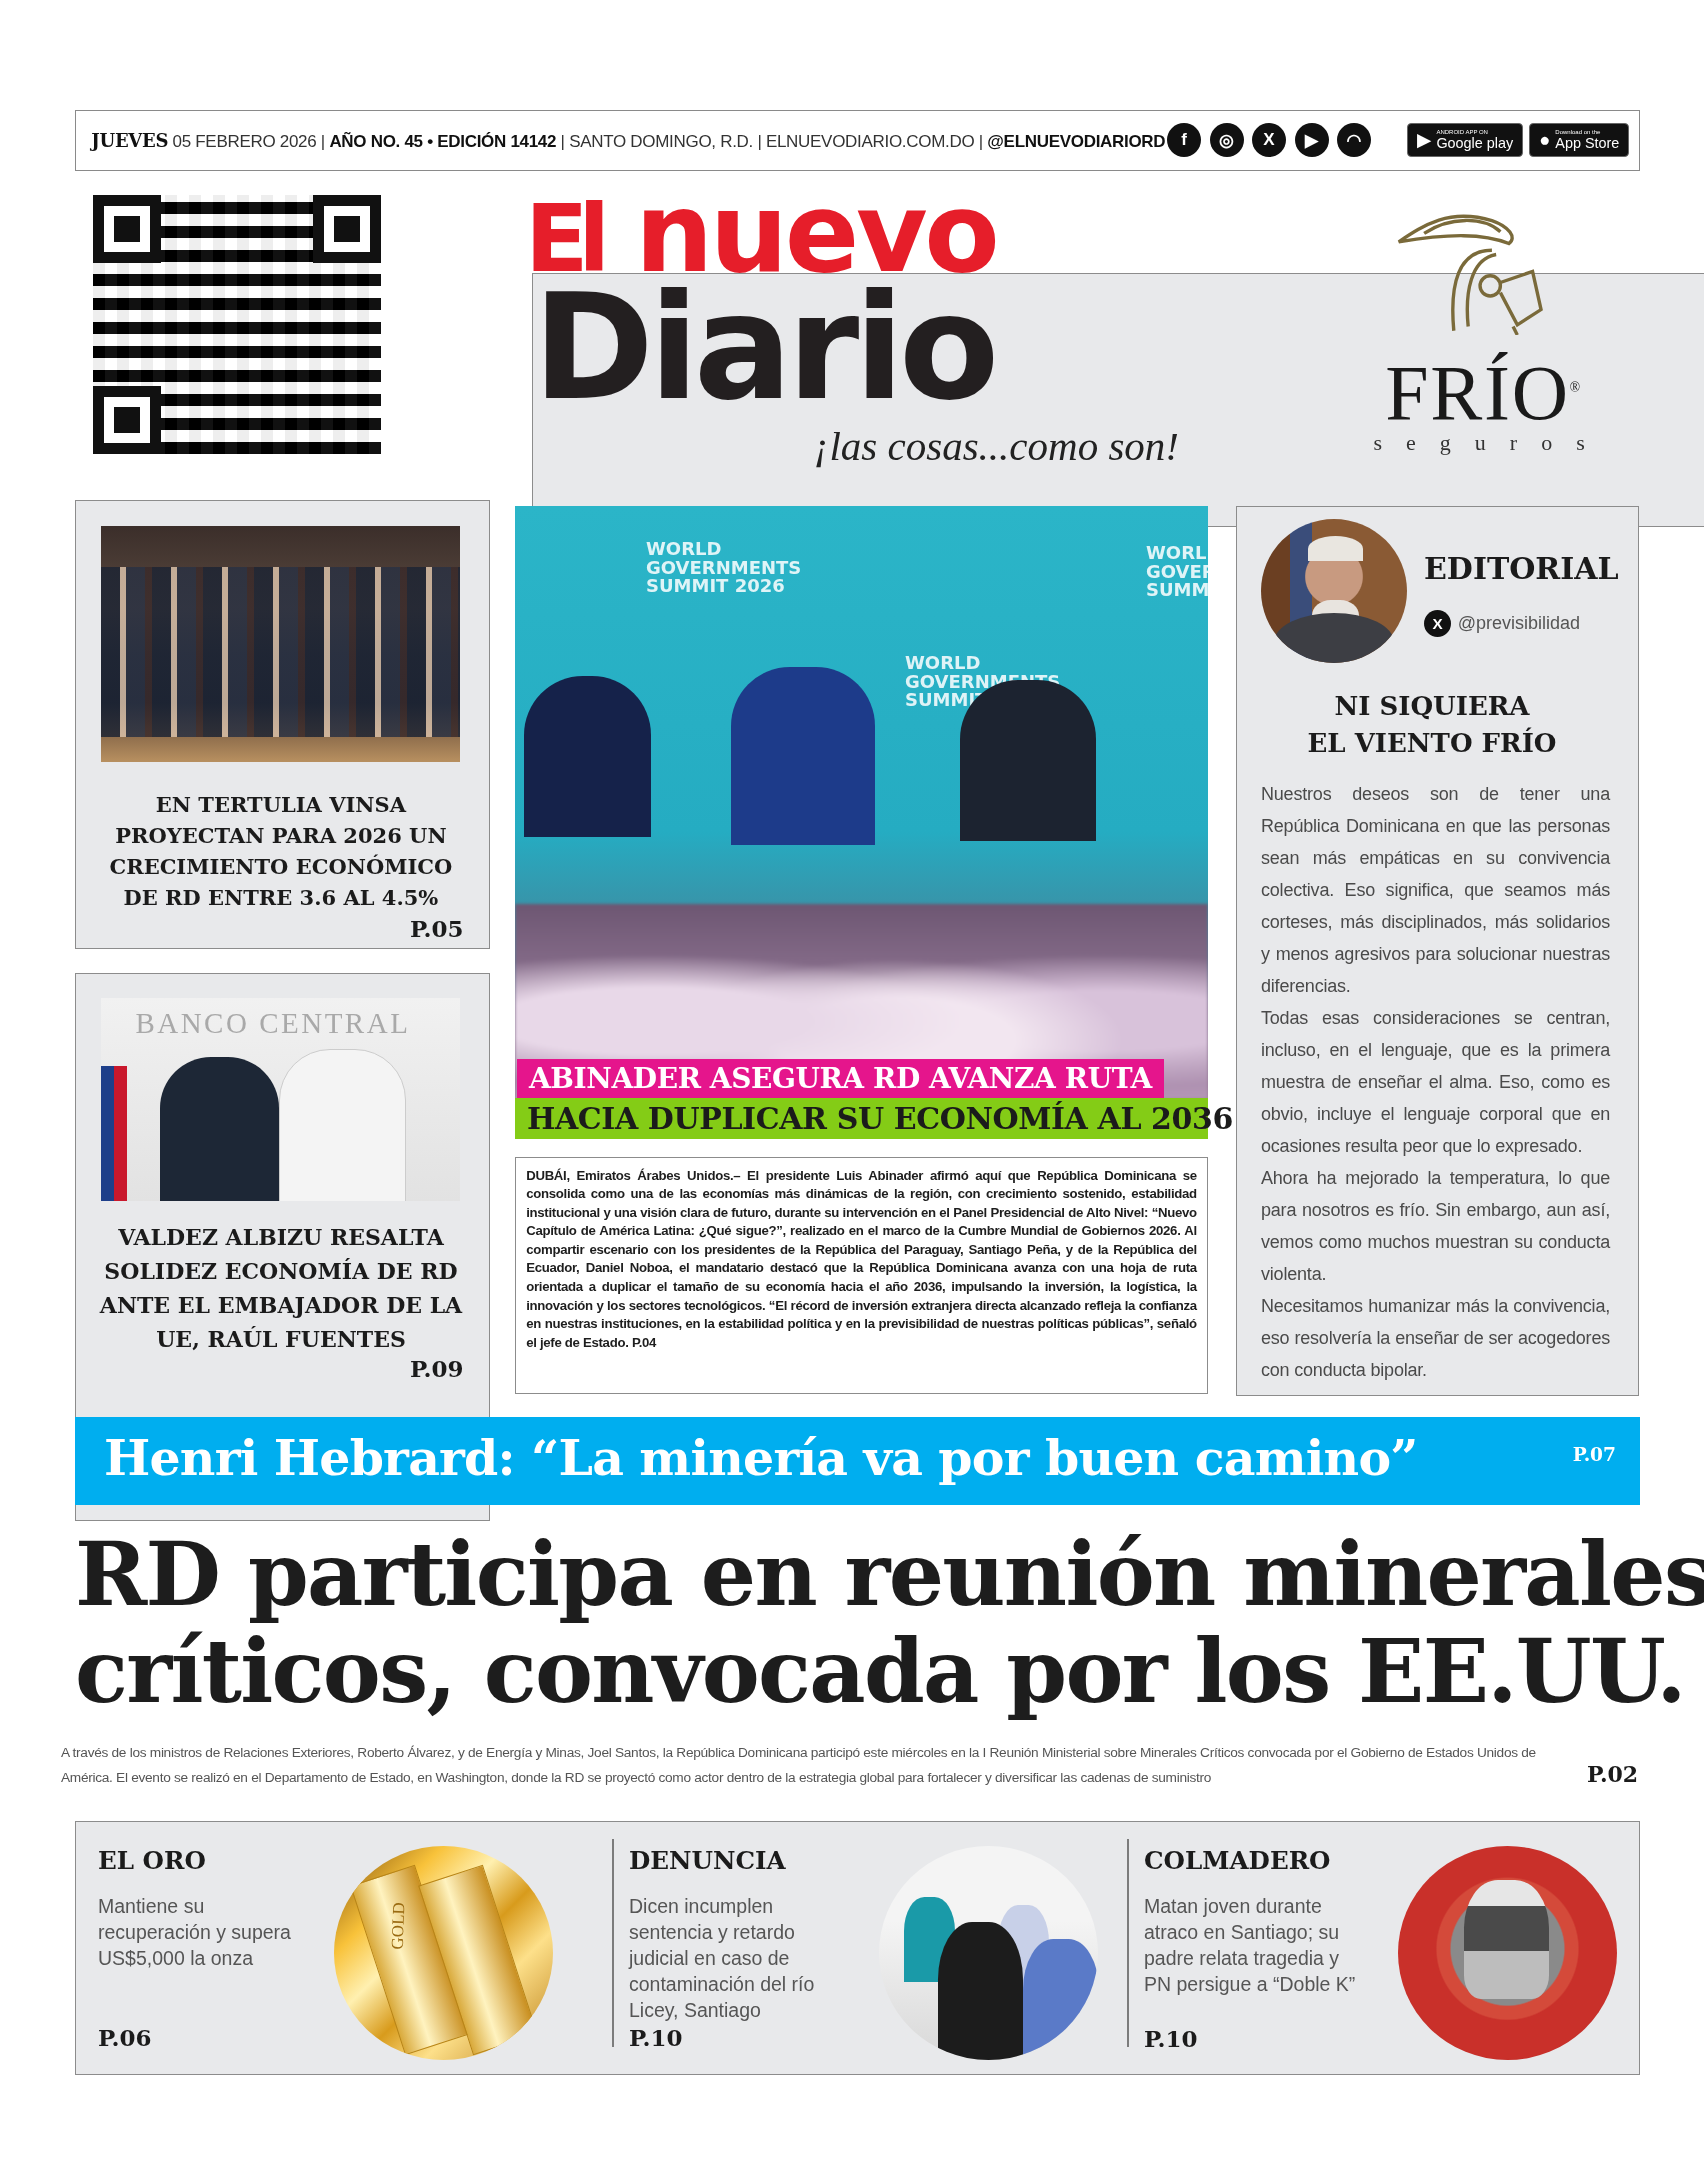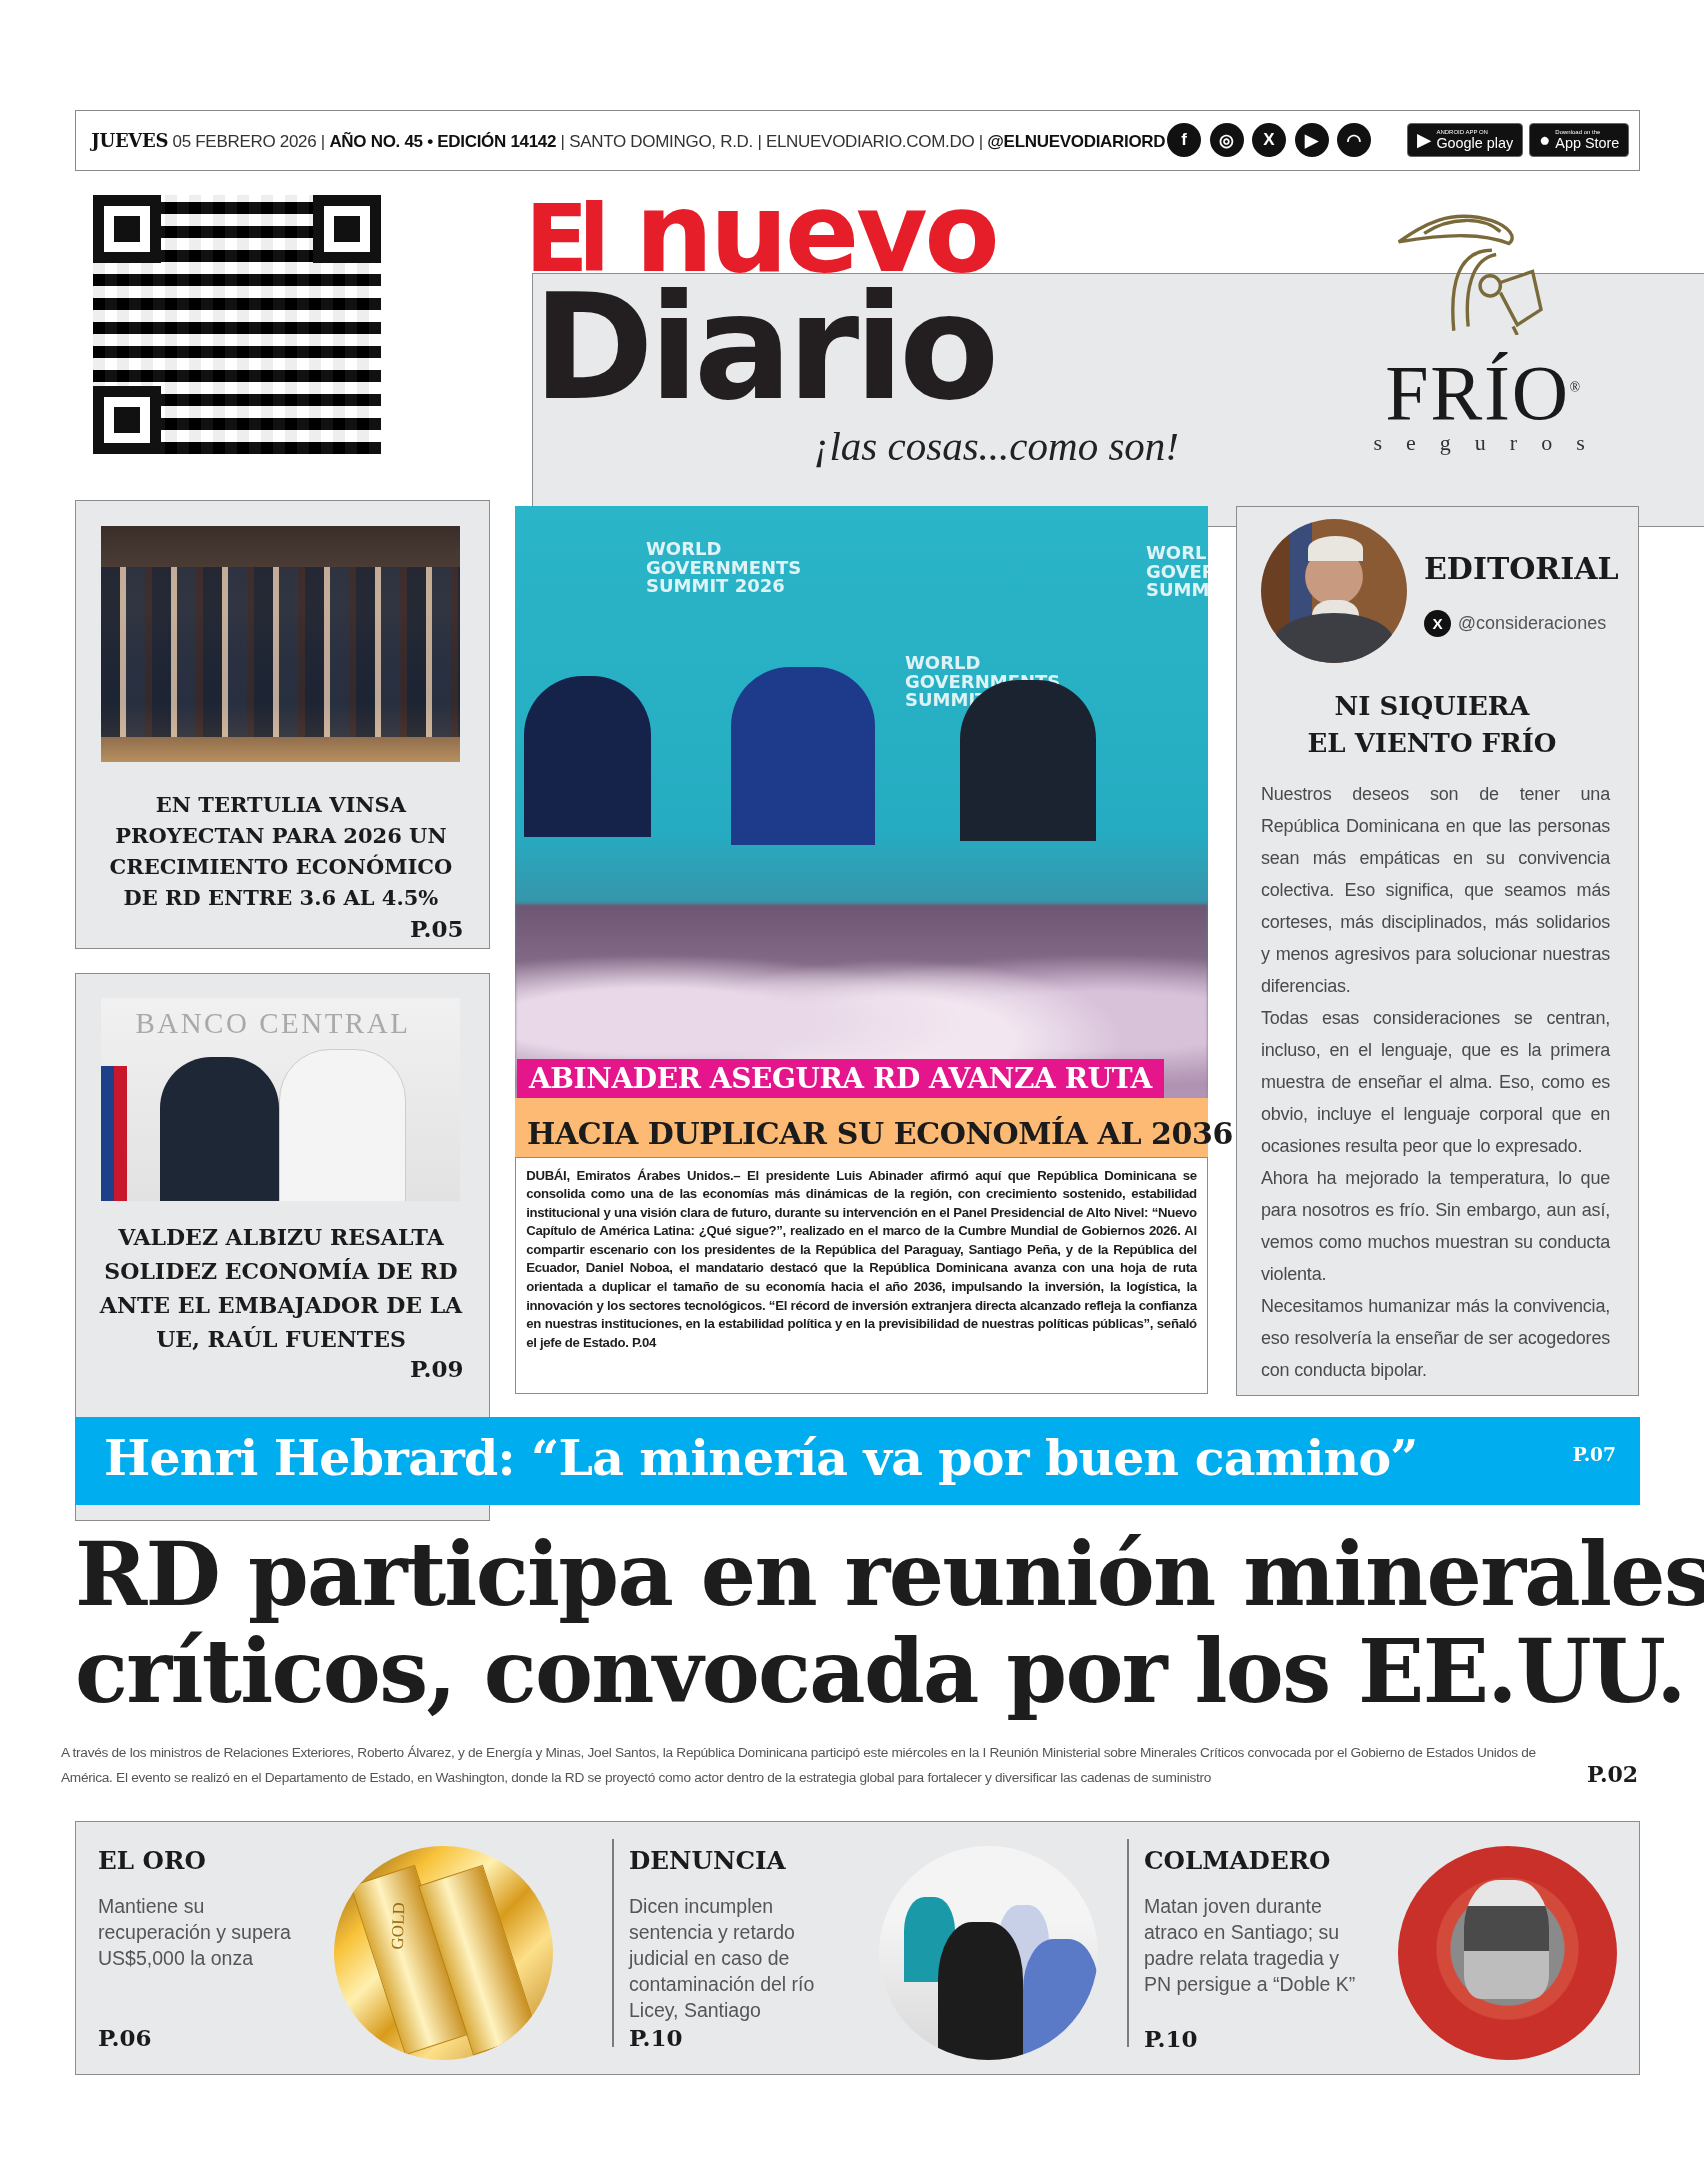--- a/index.html
+++ b/index.html
@@ -70,21 +70,21 @@
                  radial-gradient(ellipse at 55% 70%, #f2e6f0 0 22%, transparent 42%),
                  radial-gradient(ellipse at 85% 60%, #d8c2da 0 18%, transparent 40%),
                  linear-gradient(180deg, #6d5672 0%, #b496b6 100%); filter: blur(1.7px); }
   .ph-editor { border-radius: 50%; background: radial-gradient(circle at 50% 40%, #c89a80 0 25%, transparent 26%),
      linear-gradient(90deg, #6b3f22 0 20%, #3a4d7a 20% 35%, #8a5a34 35% 100%); }
   .ph-editor .suit { position: absolute; left: 12.7px; right: 12.7px; bottom: -8.5px; height: 59px; background: #3d3e44; border-radius: 50% 50% 0 0; }
   .ph-editor .beard { position: absolute; left: 51px; top: 81px; width: 47px; height: 38px; background: #e8e4df; border-radius: 40% 40% 50% 50%; }
   .ph-editor .hair { position: absolute; left: 47px; top: 17px; width: 55px; height: 25.4px; background: #e9e6e0; border-radius: 50% 50% 0 0; }
 
   .headline-pink { position: absolute; background: #e5158c; color: #fff; font-family: "DejaVu Serif", serif; font-weight: bold; font-size: 28px; padding: 3.4px 12px; white-space: nowrap; letter-spacing: -0.4px; }
-  .headline-yellow { position: absolute; background: #fdba74; color: #1b1b1b; font-family: "DejaVu Serif", serif; font-weight: bold; font-size: 30px; padding: 18px 12px; white-space: nowrap; letter-spacing: -0.4px; }
+  .headline-yellow { position: absolute; background: #84cc16; color: #1b1b1b; font-family: "DejaVu Serif", serif; font-weight: bold; font-size: 30px; padding: 3px 12px; white-space: nowrap; letter-spacing: -0.4px; }
 
   .leadbox { position: absolute; left: 515px; top: 1157px; width: 693px; height: 237px; border: 1.7px solid #8c8c8c; background: #fff; padding: 8.5px 10.2px; }
   .leadbox p { font-family: "Liberation Sans", sans-serif; font-weight: bold; font-size: 13.2px; line-height: 18.6px; color: #1e1e1e; text-align: justify; letter-spacing: -0.3px; }
 
   .editorial-title { position: absolute; left: 1424px; top: 551px; font-family: "DejaVu Serif", serif; font-weight: bold; font-size: 30px; color: #1b1b1b; }
   .handle { position: absolute; left: 1424px; top: 610px; display: flex; align-items: center; gap: 6.8px; }
   .handle .x { width: 27px; height: 27px; border-radius: 50%; background: #111; color: #fff; display: flex; align-items: center; justify-content: center; font-weight: bold; font-size: 15.3px; }
   .handle span { font-size: 18px; color: #555; }
   .ed-head { position: absolute; left: 1237px; width: 390px; text-align: center; font-family: "DejaVu Serif", serif; font-weight: bold; font-size: 26px; color: #1b1b1b; line-height: 37px; }
   .ed-body { position: absolute; left: 1261px; top: 778px; width: 349px; font-size: 18px; line-height: 32px; color: #4a4a4a; text-align: justify; letter-spacing: -0.2px; }
@@ -208,21 +208,21 @@
 
 <div class="box" style="left:1236px;top:506px;width:403px;height:890px;"></div>
 <div class="photo ph-editor" style="left:1261px;top:519px;width:146px;height:144px;">
   <div class="hair"></div>
   <div class="beard"></div>
   <div class="suit"></div>
 </div>
 <div class="editorial-title">EDITORIAL</div>
 <div class="handle">
   <div class="x">X</div>
-  <span>@consideraciones</span>
+  <span>@previsibilidad</span>
 </div>
 <div class="ed-head" style="top:688px;">NI SIQUIERA</div>
 <div class="ed-head" style="top:725px;">EL VIENTO FRÍO</div>
 <div class="ed-body">
   <p>Nuestros deseos son de tener una República Dominicana en que las personas sean más empáticas en su convivencia colectiva. Eso significa, que seamos más corteses, más disciplinados, más solidarios y menos agresivos para solucionar nuestras diferencias.</p>
   <p>Todas esas consideraciones se centran, incluso, en el lenguaje, que es la primera muestra de enseñar el alma. Eso, como es obvio, incluye el lenguaje corporal que en ocasiones resulta peor que lo expresado.</p>
   <p>Ahora ha mejorado la temperatura, lo que para nosotros es frío. Sin embargo, aun así, vemos como muchos muestran su conducta violenta.</p>
   <p>Necesitamos humanizar más la convivencia, eso resolvería la enseñar de ser acogedores con conducta bipolar.</p>
 </div>
 

